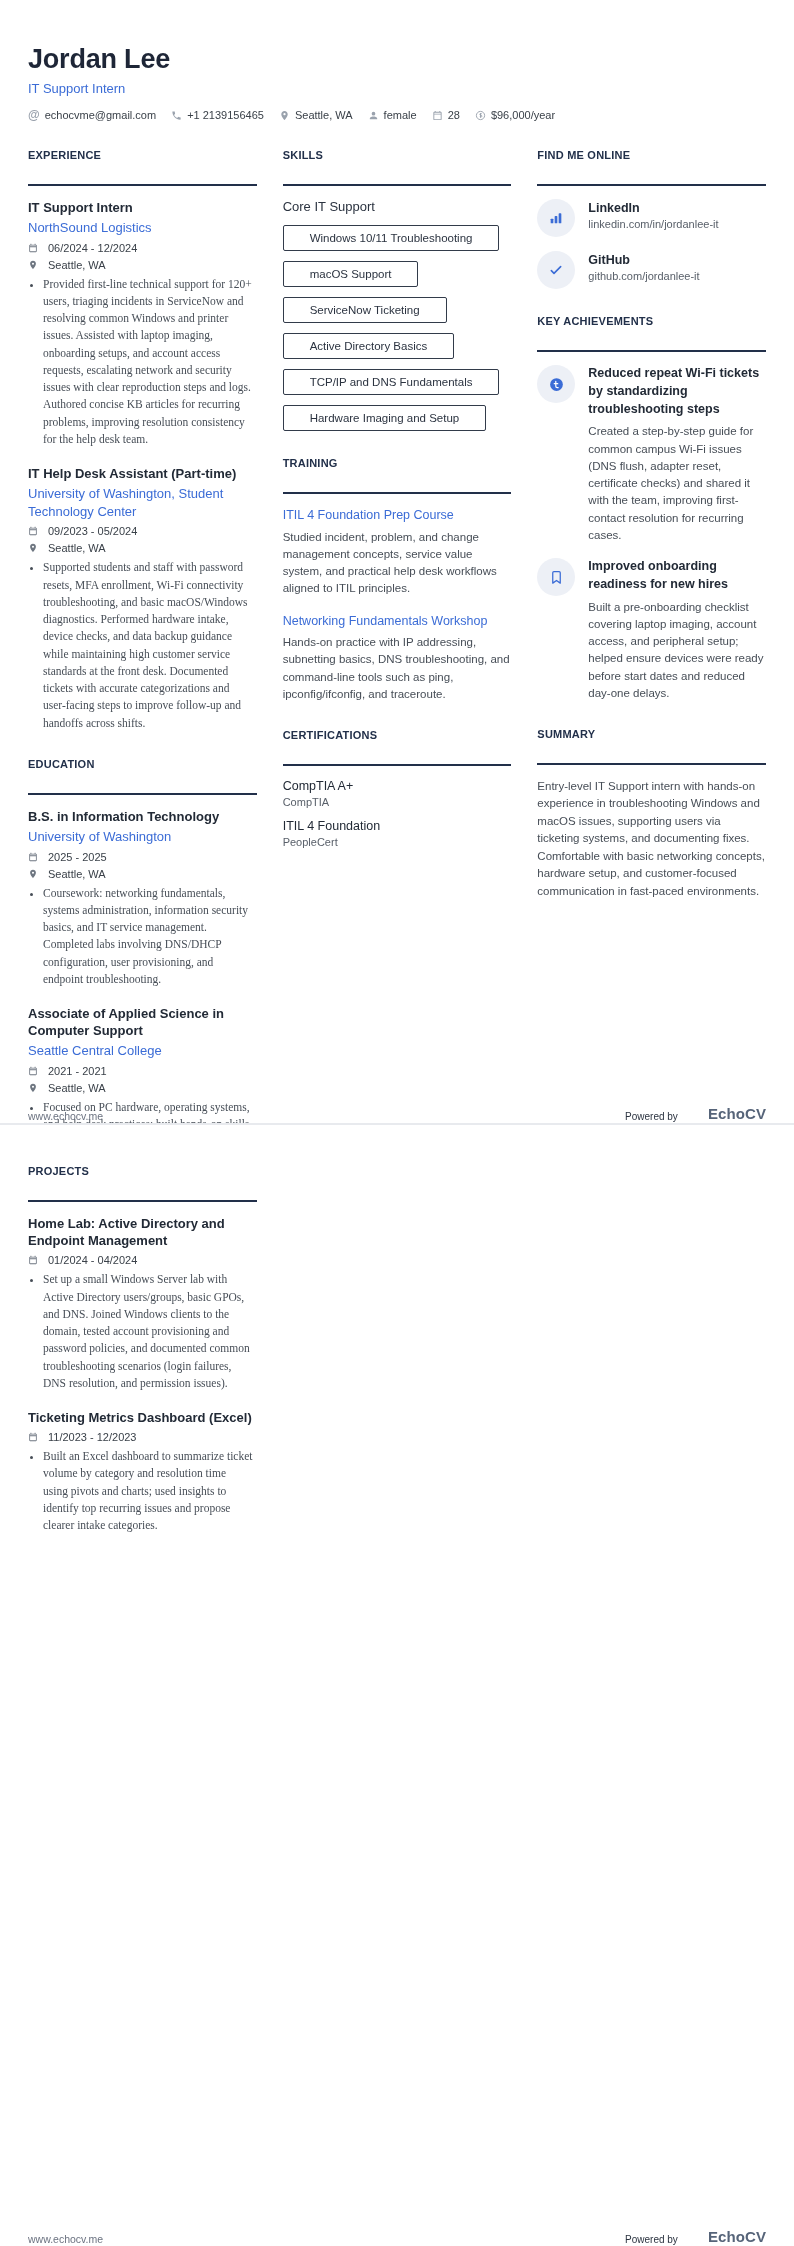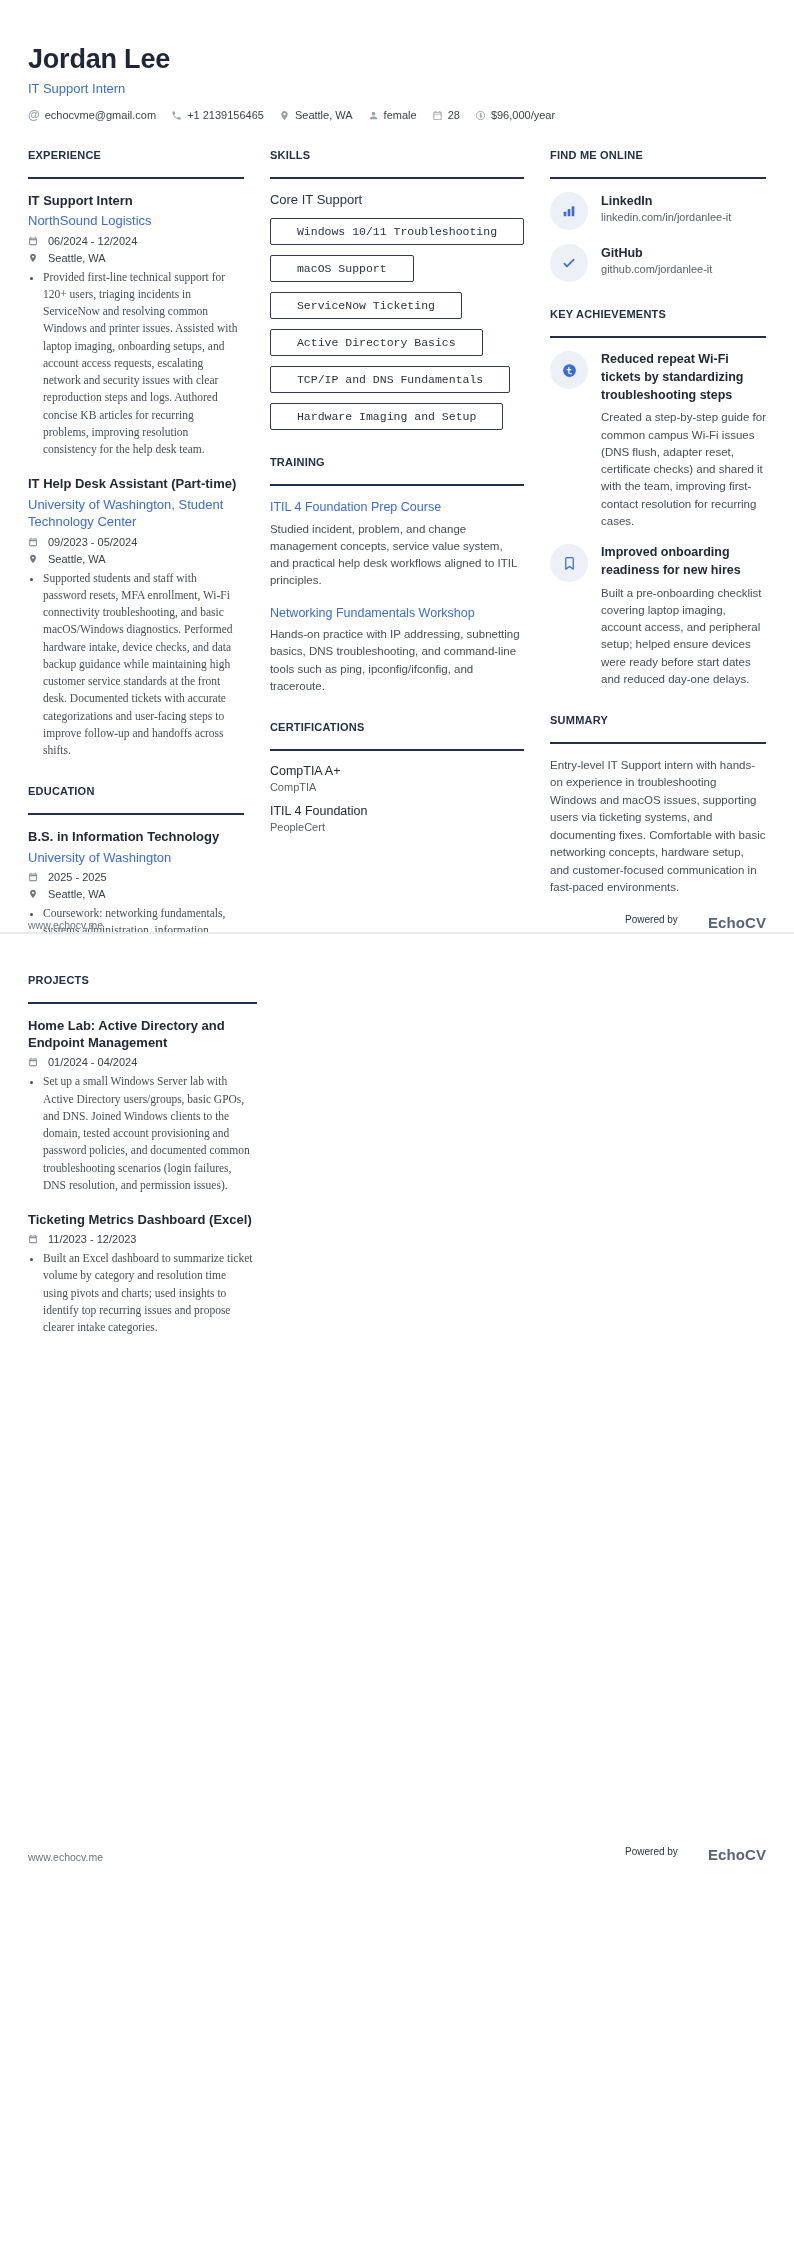--- a/index.html
+++ b/index.html
@@ -4,21 +4,21 @@
 <style>
   * { margin:0; padding:0; box-sizing:border-box; }
   html,body { background:#ffffff; }
   body {
     width:794px;
     font-family:"Liberation Sans", sans-serif;
     color:#222a36;
   }
   .page {
     position:relative;
-    width:794px; height:932px;
+    width:794px; height:1123px;
     background:#fff;
     padding:44px 28px 40px 28px;
     overflow:hidden;
   }
   .page + .page { border-top:2px solid #e8eaee; }
 
   
   .name { font-size:27px; font-weight:700; color:#1e2637; letter-spacing:-0.2px; }
   .job-title { font-size:13px; font-weight:500; color:#3b6cd6; margin-top:6px; }
   .contact-row { display:flex; align-items:center; gap:15px; margin-top:13px; flex-wrap:wrap; }
@@ -26,39 +26,38 @@
   .contact-item .cicon { color:#9aa2ad; display:flex; align-items:center; }
   .contact-item .cicon svg { display:block; }
   .at-glyph { font-size:12px; color:#9aa2ad; font-weight:700; line-height:1; }
 
   
   .columns { display:grid; grid-template-columns:1fr 1fr 1fr; column-gap:26px; margin-top:28px; }
 
   section { margin-bottom:26px; }
   .sec-heading {
     font-size:11px; font-weight:700; color:#22304a;
-    border-bottom:2px solid #22304a; padding-bottom:16px; margin-bottom:13px;
+    border-bottom:2px solid #22304a; padding-bottom:23px; margin-bottom:13px;
     letter-spacing:0.02em;
   }
 
   .entry { margin-bottom:17px; }
   .entry-title { font-size:13px; font-weight:700; color:#222a36; line-height:1.32; }
   .entry-org { font-size:13px; font-weight:500; color:#3b6cd6; line-height:1.35; margin-top:3px; }
   .meta { display:flex; align-items:center; gap:10px; font-size:11px; color:#3a4149; margin-top:5px; }
   .meta .micon { color:#6e7681; display:flex; }
   .bullets { margin:5px 4px 0 0; padding-left:15px;font-family:Liberation Serif, serif; }
   .bullets li { font-size:11.5px; color:#474e57; line-height:1.5; }
 
   
   .skill-group-label { font-size:13px; font-weight:500; color:#2b3340; margin-bottom:11px; }
   .chip {
     display:table; border:1px solid #323b4a; border-radius:2px;
     padding:6px 26px; font-size:11.5px; font-weight:500; color:#2b3340; margin-bottom:10px;
     white-space:nowrap;
-    font-family:Liberation Mono, monospace;
   }
 
   
   .training-entry { margin-bottom:15px; }
   .training-title { font-size:12.5px; font-weight:500; color:#3b6cd6; line-height:1.4; margin-bottom:4px; }
   .training-desc { font-size:11.5px; color:#474e57; line-height:1.5; }
 
   
   .cert-entry { margin-bottom:11px; }
   .cert-name { font-size:12.5px; font-weight:400; color:#222a36; margin-bottom:3px; }
@@ -76,21 +75,21 @@
   .ach-desc { font-size:11.5px; color:#474e57; line-height:1.5; margin-top:5px; }
 
   .summary-text { font-size:11.5px; color:#474e57; line-height:1.52; }
 
   
   .footer {
     position:absolute; left:28px; right:28px; bottom:1px;
     display:flex; justify-content:space-between; align-items:flex-end;
   }
   .footer-site { font-size:10.5px; color:#6b7280; }
-  .powered { font-size:10px; color:#2b3340; display:flex; align-items:flex-start; gap:4px; }
+  .powered { font-size:10px; color:#2b3340; display:flex; align-items:flex-end; gap:4px; }
   .brand { font-size:15px; font-weight:700; color:#566479; letter-spacing:0.1px;padding-left:26px; }
 </style>
 </head>
 <body>
 
 <div class="page">
 
   <header>
     <h1 class="name">Jordan Lee</h1>
     <div class="job-title">IT Support Intern</div>

